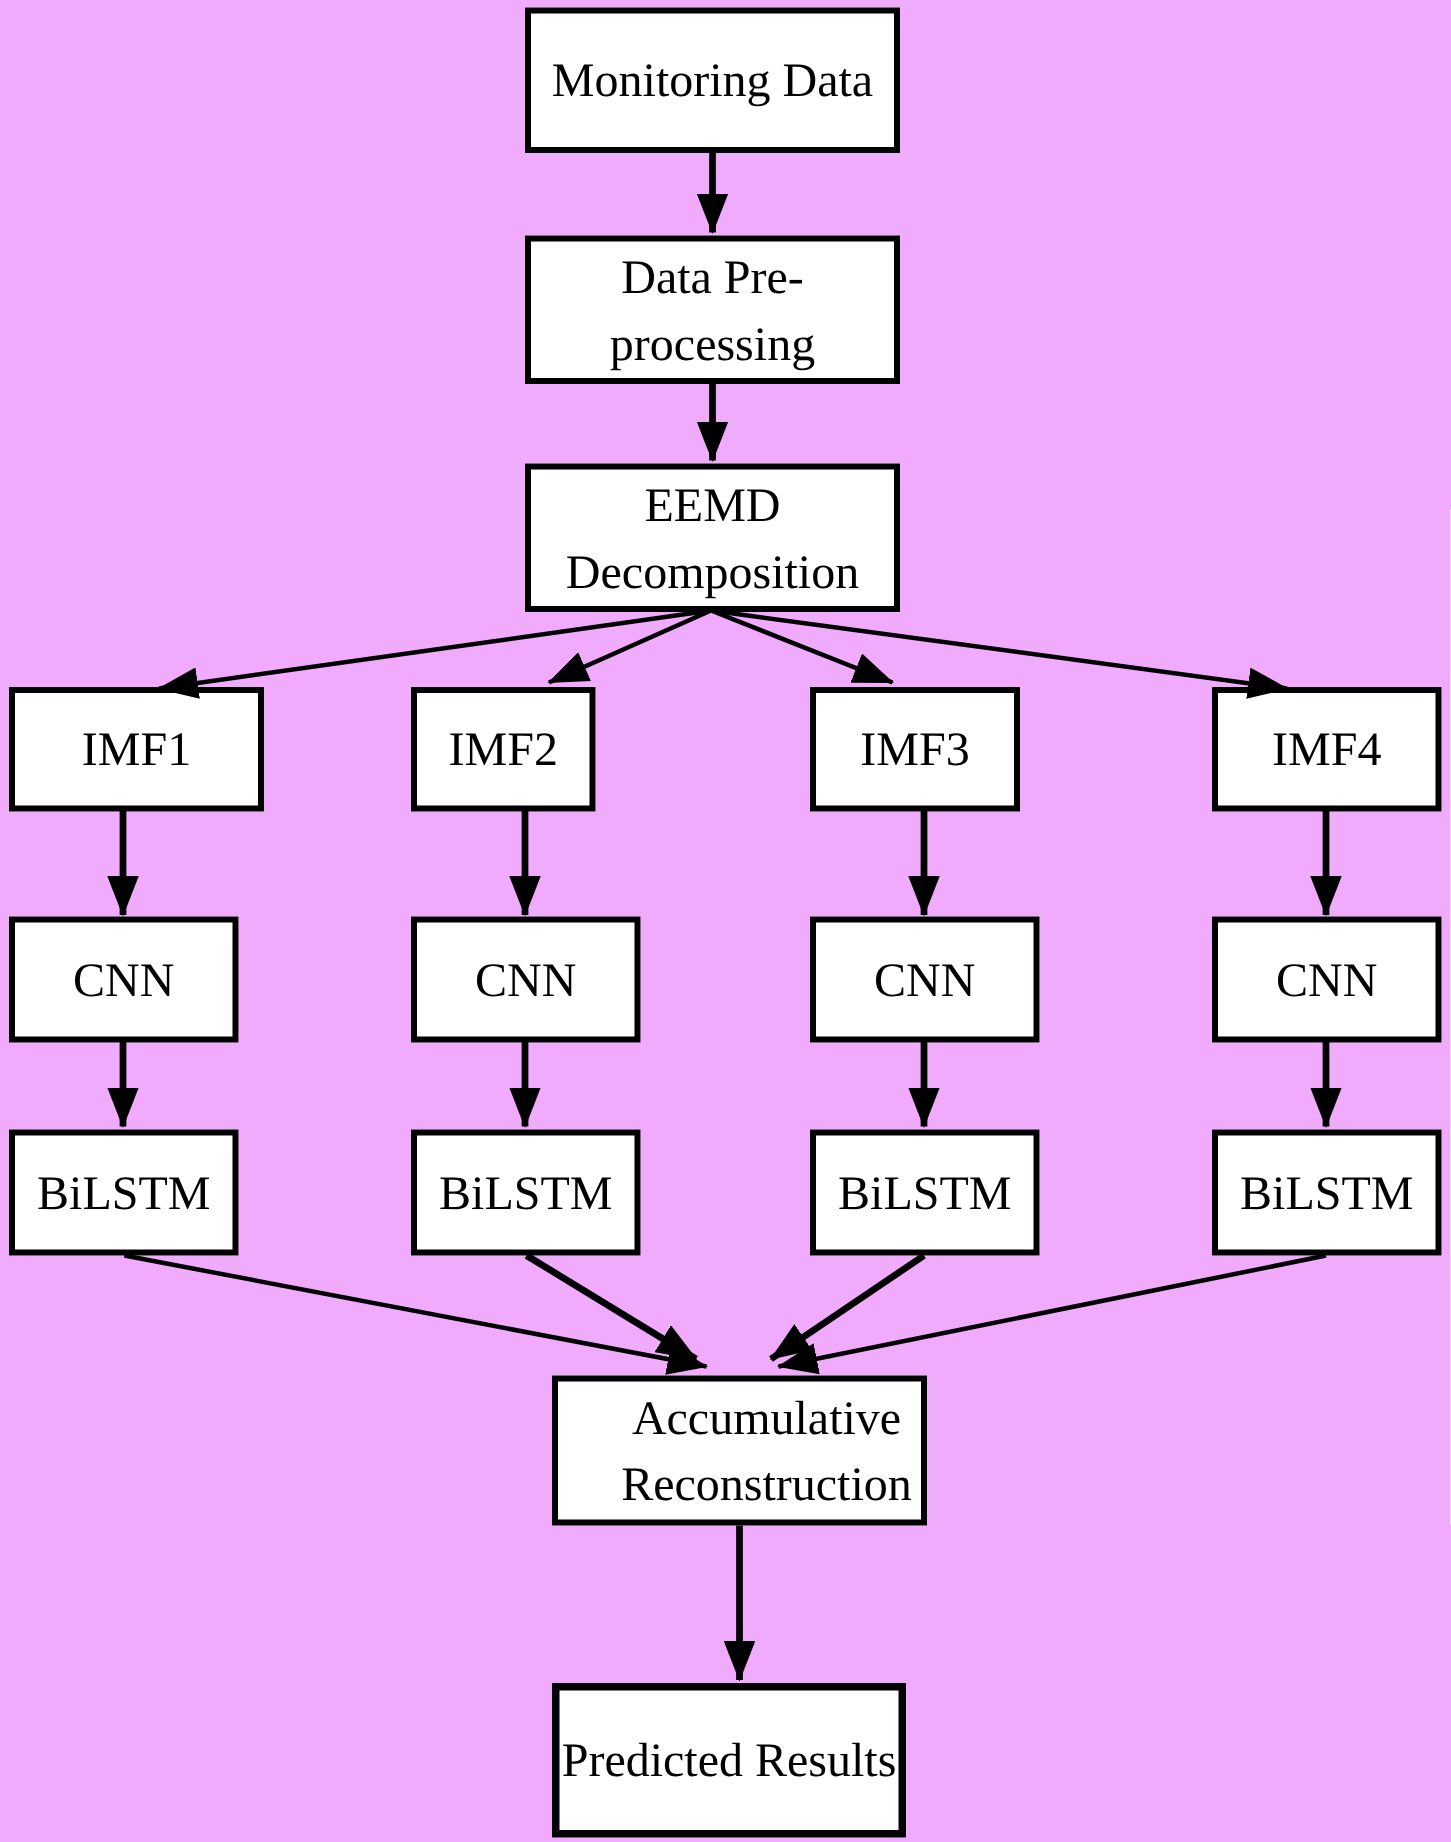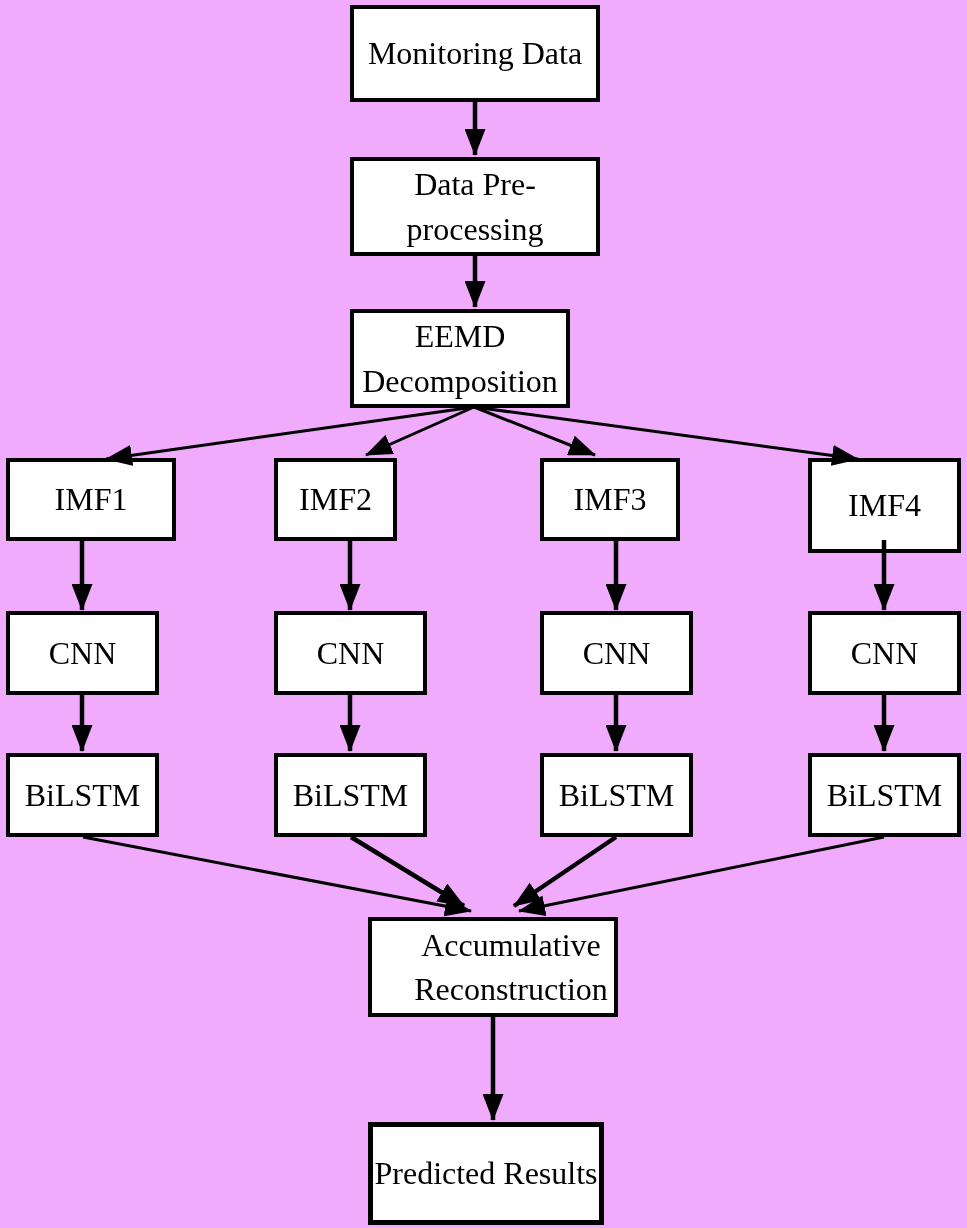--- a/index.html
+++ b/index.html
@@ -83,34 +83,34 @@
   </svg>
 
   <div class="box nowrap" style="left:350px; top:5px; width:250px; height:97px;">
     <span class="lbl">Monitoring Data</span>
   </div>
 
   <div class="box" style="left:350px; top:157px; width:250px; height:99px;">
     <span class="lbl">Data Pre-processing</span>
   </div>
 
-  <div class="box" style="left:350px; top:309px; width:220px; height:99px;">
+  <div class="box" style="left:350px; top:309px; width:250px; height:99px;">
     <span class="lbl">EEMD Decomposition</span>
   </div>
 
   <div class="box nowrap" style="left:6px; top:458px; width:170px; height:83px;">
     <span class="lbl">IMF1</span>
   </div>
   <div class="box nowrap" style="left:274px; top:458px; width:123px; height:83px;">
     <span class="lbl">IMF2</span>
   </div>
   <div class="box nowrap" style="left:540px; top:458px; width:140px; height:83px;">
     <span class="lbl">IMF3</span>
   </div>
-  <div class="box nowrap" style="left:808px; top:458px; width:153px; height:95px;">
+  <div class="box nowrap" style="left:808px; top:458px; width:153px; height:83px;">
     <span class="lbl">IMF4</span>
   </div>
 
   <div class="box nowrap" style="left:6px; top:611px; width:153px; height:84px;">
     <span class="lbl">CNN</span>
   </div>
   <div class="box nowrap" style="left:274px; top:611px; width:153px; height:84px;">
     <span class="lbl">CNN</span>
   </div>
   <div class="box nowrap" style="left:540px; top:611px; width:153px; height:84px;">

